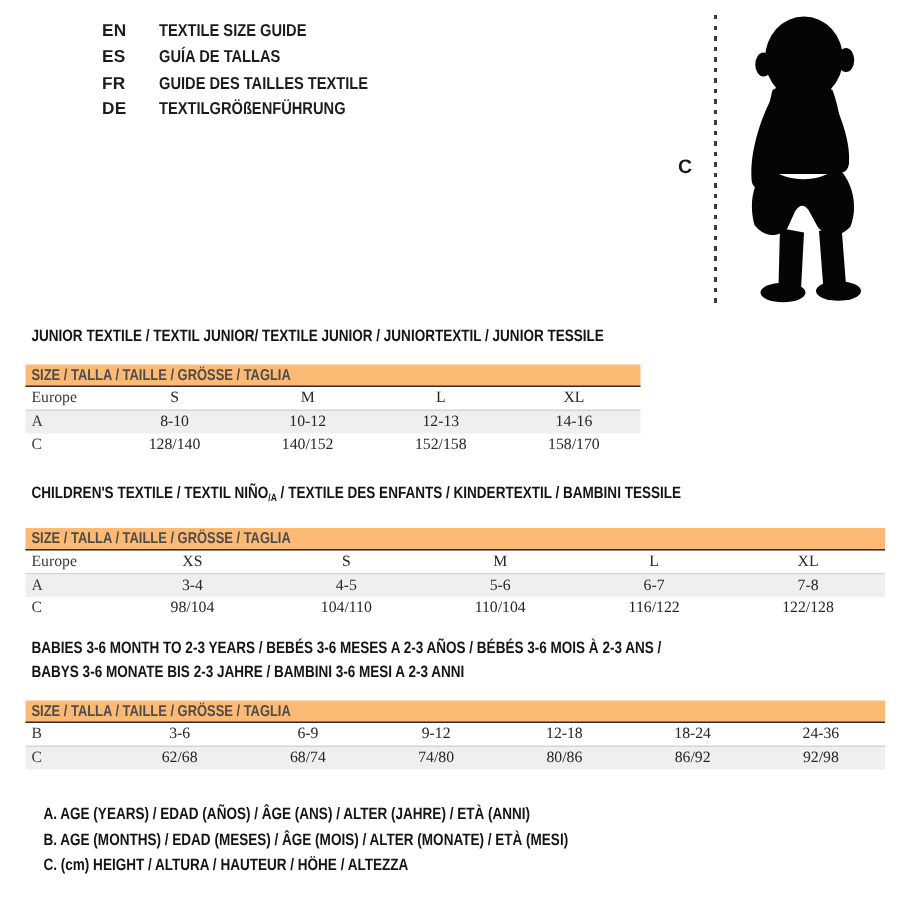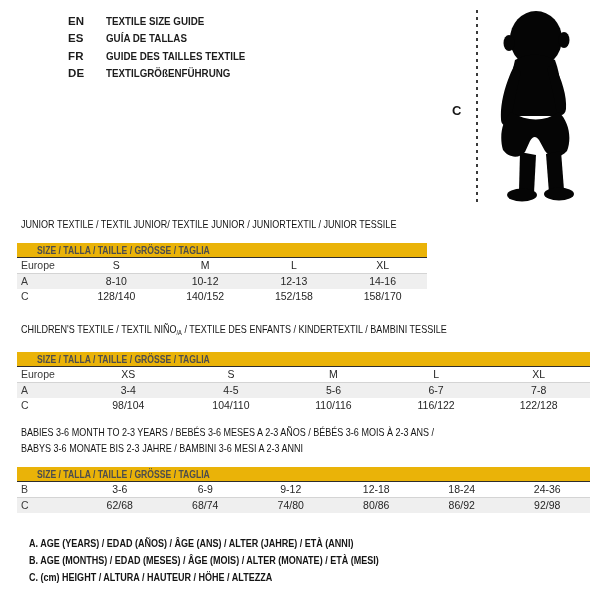--- a/index.html
+++ b/index.html
@@ -15,28 +15,28 @@
   .lang-code{display:inline-block;width:38px;letter-spacing:0.2px;}
   .lang-label{transform:scaleX(0.85);}
 
   
   .height-line{position:absolute;left:476px;top:10px;width:2px;height:196px;
     background:repeating-linear-gradient(to bottom,#3a3a3a 0 3px,transparent 3px 7px);}
   .height-label{position:absolute;left:452px;top:103px;font-size:13px;font-weight:bold;color:#161616;}
   .baby-svg{position:absolute;left:482px;top:6px;width:104px;height:200px;}
 
   
-  .sec-title{position:absolute;left:21px;font-size:11px;font-weight:normal;color:#141414;line-height:15.5px;}
+  .sec-title{position:absolute;left:21px;font-size:11px;font-weight:bold;color:#141414;line-height:15.5px;}
   .sub{font-size:7px;vertical-align:-2px;}
 
   
   .table{position:absolute;left:17px;}
-  .bar{height:15px;line-height:15px;background:#eab308;border-bottom:1px solid #2d2d2d;
-       font-size:10.5px;font-weight:bold;color:#4d4d4d;padding-left:20px;box-sizing:border-box;}
-  .trow{display:flex;height:15px;line-height:15px;font-size:10.5px;}
+  .bar{height:15px;line-height:15px;background:#fdba74;border-bottom:1px solid #2d2d2d;
+       font-size:10.5px;font-weight:bold;color:#4d4d4d;padding-left:4px;box-sizing:border-box;}
+  .trow{display:flex;height:15px;line-height:15px;font-size:10.5px;font-family:Liberation Serif, serif;}
   .trow .lbl{text-align:left;padding-left:4px;color:#3a3a3a;box-sizing:border-box;}
   .t1 .lbl{width:55px;}
   .t2 .lbl,.t3 .lbl{width:60px;}
   .trow .cell{flex:1;text-align:center;color:#262626;}
   .r-head{border-bottom:1px solid #d4d4d4;}
   .r-shaded{background:#efefef;}
 
   
   .legend{position:absolute;left:29px;top:535px;}
   .legend-line{height:17px;line-height:17px;font-size:11px;font-weight:bold;color:#141414;}
@@ -129,21 +129,21 @@
       <span class="cell">3-4</span>
       <span class="cell">4-5</span>
       <span class="cell">5-6</span>
       <span class="cell">6-7</span>
       <span class="cell">7-8</span>
     </div>
     <div class="trow">
       <span class="lbl">C</span>
       <span class="cell">98/104</span>
       <span class="cell">104/110</span>
-      <span class="cell">110/116</span>
+      <span class="cell">110/104</span>
       <span class="cell">116/122</span>
       <span class="cell">122/128</span>
     </div>
   </div>
 
   <div class="sec-title" style="top:425px">
     <span class="cond">BABIES 3-6 MONTH TO 2-3 YEARS / BEBÉS 3-6 MESES A 2-3 AÑOS / BÉBÉS 3-6 MOIS À 2-3 ANS /</span><br>
     <span class="cond">BABYS 3-6 MONATE BIS 2-3 JAHRE / BAMBINI 3-6 MESI A 2-3 ANNI</span>
   </div>
   <div class="table t3" style="top:467px;width:573px">

